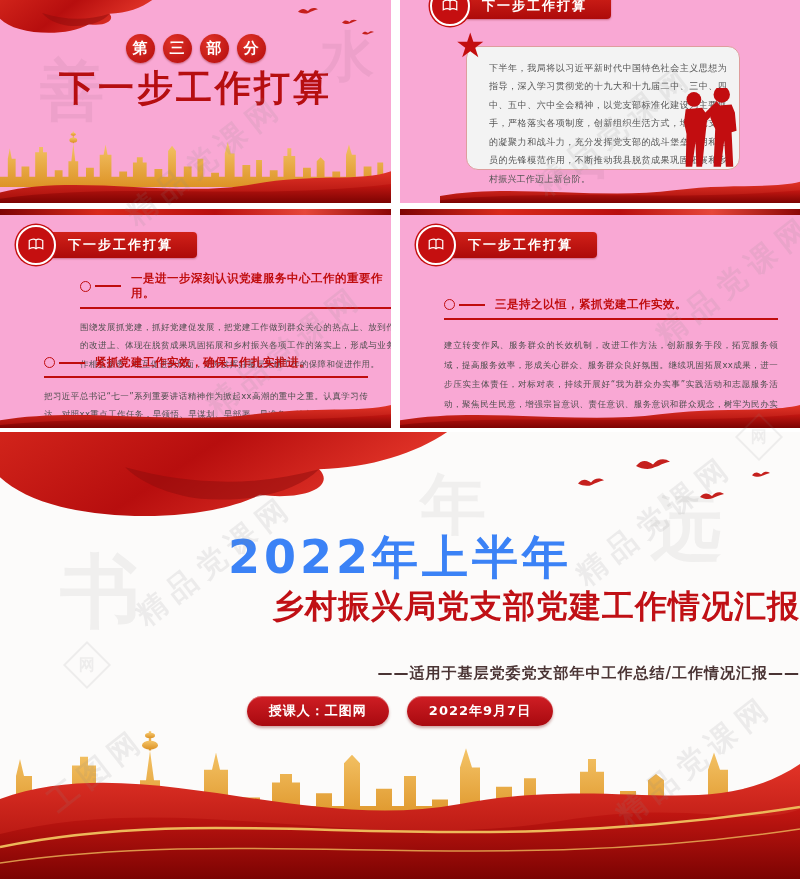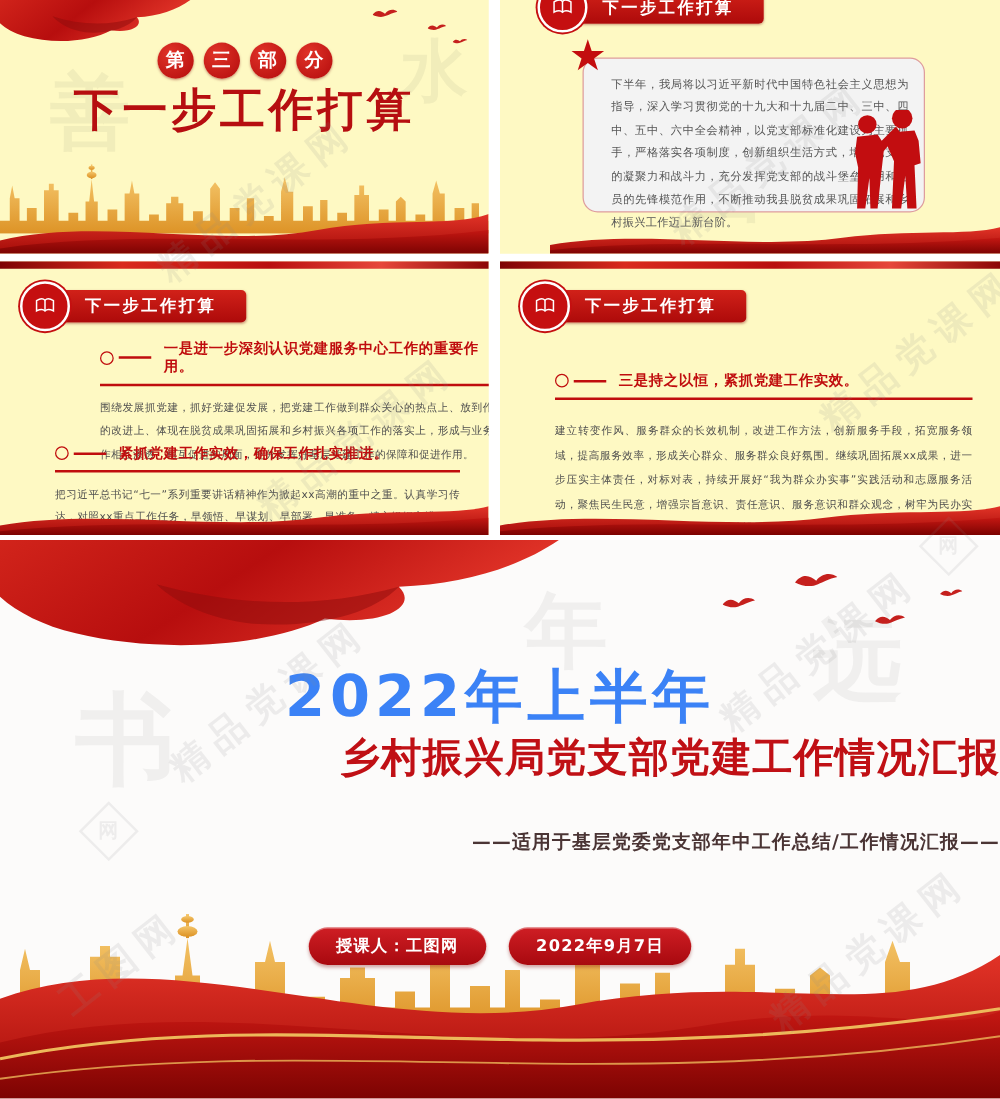--- a/index.html
+++ b/index.html
@@ -1,18 +1,18 @@
 <!DOCTYPE html>
 <html><head>
 <meta charset="utf-8">
 <style>
   html,body{margin:0;padding:0;background:#ffffff;}
   .stage{position:relative;width:800px;height:879px;background:#ffffff;overflow:hidden;
          font-family:"DejaVu Sans","Liberation Sans",sans-serif;}
-  .slide{position:absolute;background:#fef9c3;overflow:hidden;}
+  .slide{position:absolute;background:#f9a8d4;overflow:hidden;}
   #slide1{left:0;top:0;width:391px;height:203px;}
   #slide2{left:400px;top:0;width:400px;height:203px;}
   #slide3{left:0;top:209px;width:391px;height:219px;}
   #slide4{left:400px;top:209px;width:400px;height:219px;}
   #cover {left:0;top:432px;width:800px;height:447px;background:#fcfbfa;}
 
   
   .cal{position:absolute;color:#222;opacity:0.05;font-weight:bold;pointer-events:none;line-height:1;}
 
   
@@ -61,21 +61,21 @@
   
   .svg-abs{position:absolute;pointer-events:none;}
 
   
   .cov-t1{position:absolute;top:95px;left:0;width:100%;text-align:center;font-size:46px;font-weight:900;
       color:#3b82f6;letter-spacing:4px;z-index:6;}
   .cov-t2{position:absolute;top:153px;left:0;width:100%;text-align:right;font-size:32px;font-weight:900;
       color:#c01015;letter-spacing:1px;z-index:6;}
   .cov-sub{position:absolute;top:232px;left:0;width:100%;text-align:right;font-size:15px;font-weight:bold;
       color:#4a3434;letter-spacing:1px;z-index:6;}
-  .badge-strip{position:absolute;top:264px;left:0;width:100%;display:flex;justify-content:center;gap:18px;z-index:6;margin-top:46px;}
+  .badge-strip{position:absolute;top:264px;left:0;width:100%;display:flex;justify-content:center;gap:18px;z-index:6;}
   .pill{height:30px;display:inline-flex;align-items:center;padding:0 22px;border-radius:16px;
       background:linear-gradient(#cf1e24,#a8090f);color:#fff;font-size:13px;font-weight:bold;letter-spacing:1px;
       box-shadow:0 2px 3px rgba(120,0,0,.35), inset 0 1px 0 rgba(255,255,255,.35);}
 </style>
 </head>
 <body>
 
 <svg width="0" height="0" style="position:absolute" aria-hidden="true">
   <defs>
     <linearGradient id="goldGrad" x1="0" y1="0" x2="0" y2="1">

